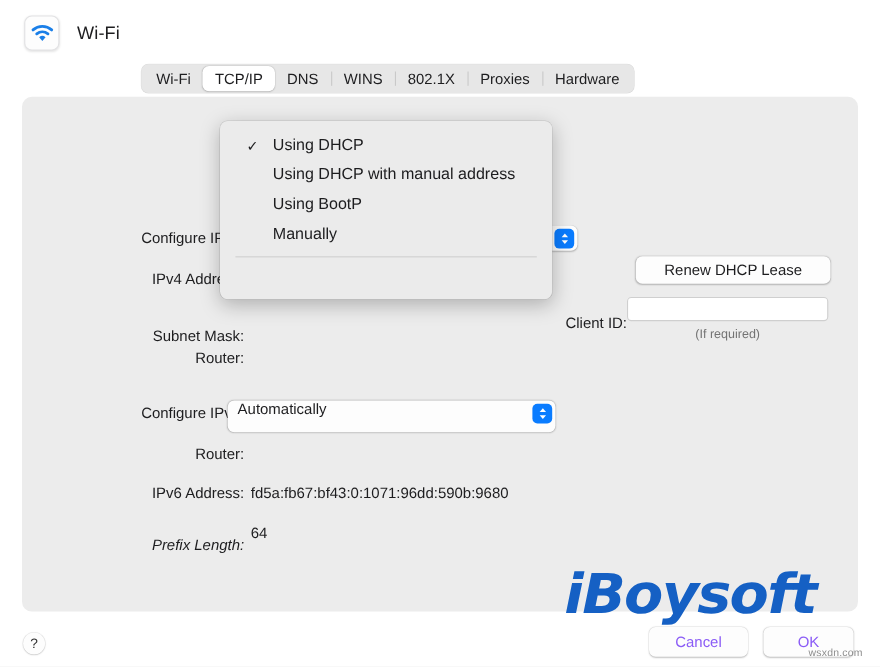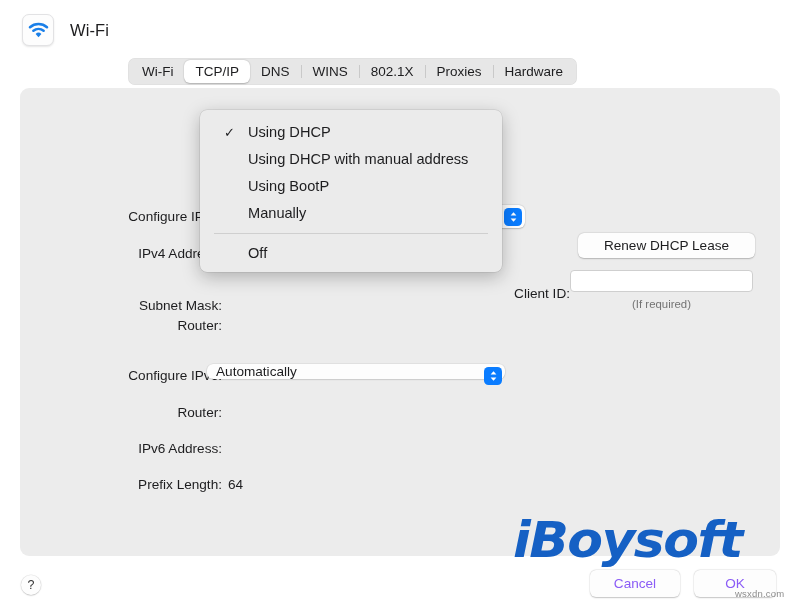--- a/index.html
+++ b/index.html
@@ -107,21 +107,21 @@
   .val {
     position: absolute;
     font-size: 13.6px;
     color: #1d1d1f;
     white-space: nowrap;
   }
 
   
   .popup {
     position: absolute;
-    height: 15px;
+    height: 29px;
     background: #fdfdfd;
     border-radius: 6px;
     box-shadow: 0 0.5px 1.5px rgba(0,0,0,0.20), 0 0 0 0.5px rgba(0,0,0,0.06);
     display: flex;
     box-sizing: border-box;
     padding-left: 9px;
   }
   .popup .ptxt {
     font-size: 13.6px;
     color: #1d1d1f;
@@ -354,22 +354,23 @@
           <path d="M4.5 1.2 L7.4 4.6 L1.6 4.6 Z" fill="#ffffff"></path>
           <path d="M4.5 10.8 L1.6 7.4 L7.4 7.4 Z" fill="#ffffff"></path>
         </svg>
       </span>
     </div>
 
     <div class="lbl" style="left:50px; top:317px; width:152px;">Router:</div>
     <div class="val" style="left:208px; top:317px;"></div>
 
     <div class="lbl" style="left:50px; top:353px; width:152px;">IPv6 Address:</div>
-
-    <div class="lbl" style="left:50px; top:389px; width:152px;">Prefix Length:</div>
+    <div class="val" style="left:208px; top:353px;">fd5a:fb67:bf43:0:1071:96dd:590b:9680</div>
+
+    <div class="lbl" style="left:50px; top:400px; width:152px;font-style:italic;">Prefix Length:</div>
     <div class="val" style="left:208px; top:389px;">64</div>
 
   </div>
 </div>
 
 <div class="tabbar">
   <div class="tab">Wi-Fi</div>
   <div class="tab selected">TCP/IP</div>
   <div class="tab">DNS</div>
   <div class="tab-sep"></div>
@@ -390,23 +391,20 @@
   <div class="menu-item">
     <span>Using DHCP with manual address</span>
   </div>
   <div class="menu-item">
     <span>Using BootP</span>
   </div>
   <div class="menu-item">
     <span>Manually</span>
   </div>
   <div class="menu-sep"></div>
-  <div class="menu-item">
-    <span>Off</span>
-  </div>
 </div>
 
 <div class="helpbtn">?</div>
 <div class="bottombtn" id="cancel-button">Cancel</div>
 <div class="bottombtn" id="ok-button">OK</div>
 
 <div class="watermark"><span class="w-i">i</span><span>Boysoft</span></div>
 <div class="site-tag">wsxdn.com</div>
 
 </body></html>

